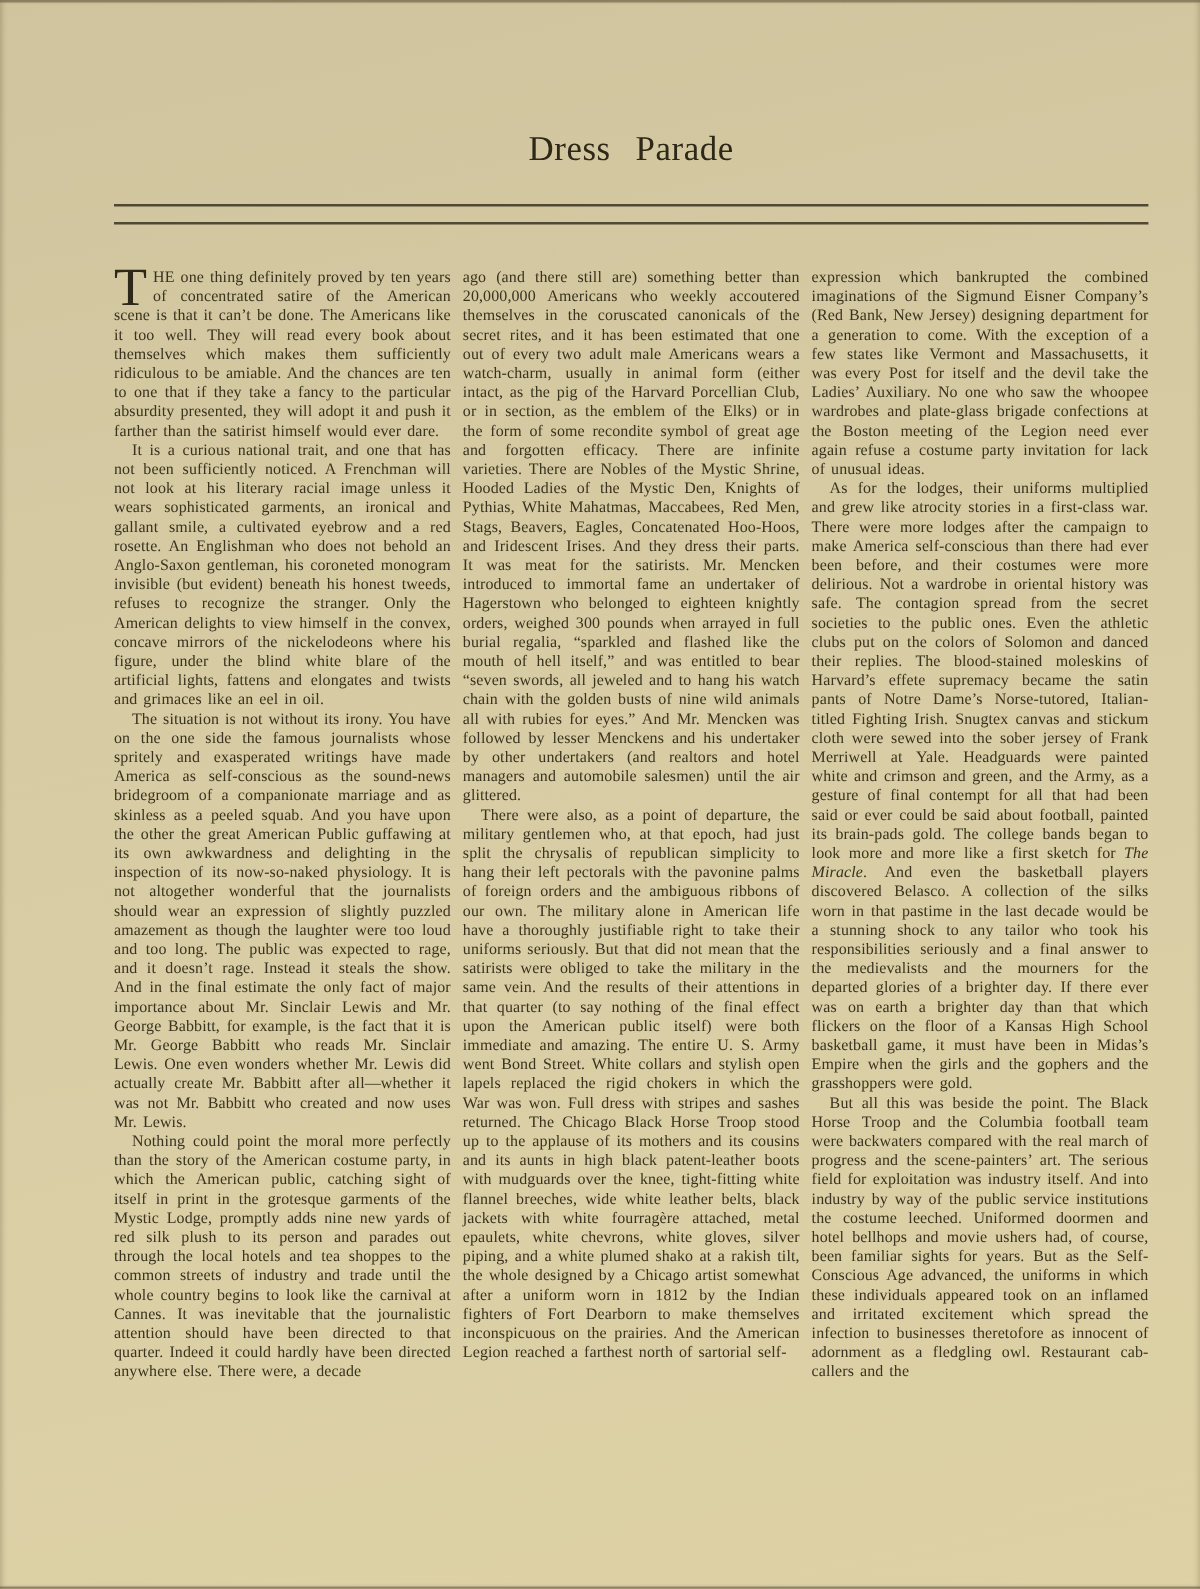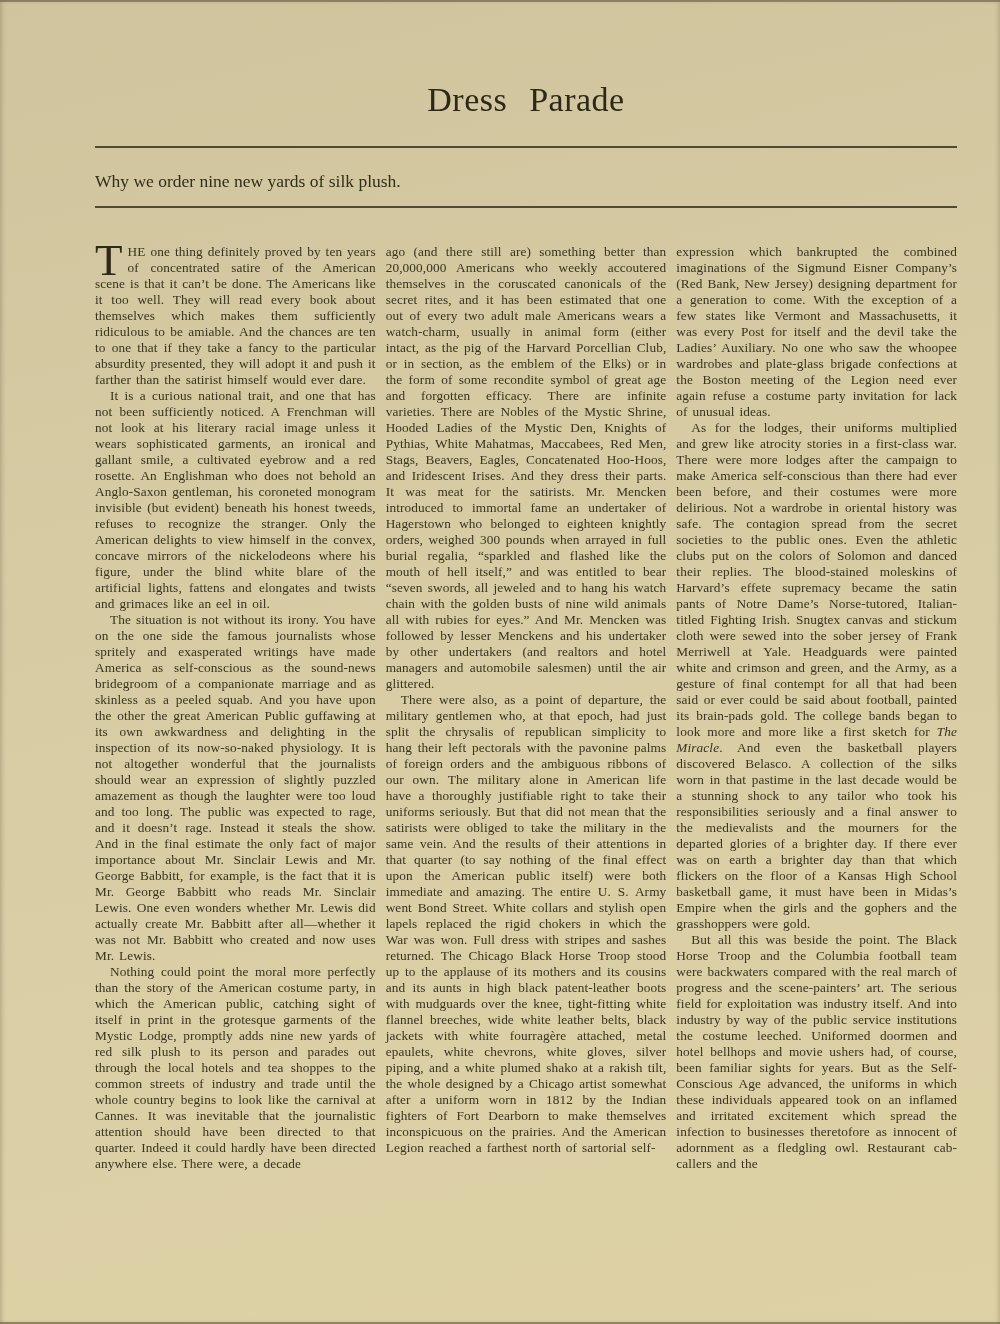--- a/index.html
+++ b/index.html
@@ -25,23 +25,23 @@
       inset -2px 0 4px rgba(90, 80, 50, 0.2);
   }
   .content {
     position: absolute;
     left: 95px;
     top: 0;
     width: 862px;
   }
   .title {
     margin: 0;
-    padding-top: 78px;
+    padding-top: 102px;
     text-align: center;
-    font-size: 34px;
+    font-size: 29px;
     line-height: 44px;
     font-weight: 500;
     letter-spacing: 0.5px;
     word-spacing: 13px;
     color: #2d2817;
   }
   .rule {
     border: none;
     border-top: 2px solid rgba(58, 51, 33, 0.85);
     margin: 0;
@@ -97,21 +97,20 @@
   }
   i { font-style: italic; }
 </style>
 </head>
 <body>
 
 <div class="page">
   <div class="content">
     <h1 class="title">Dress Parade</h1>
     <hr class="rule rule-top">
-    <p class="subtitle">Why we order nine new yards of silk plush.</p>
     <hr class="rule rule-sub">
     <div class="columns">
       <div class="col">
           <p class="no-indent"><span class="dropcap">T</span>HE one thing definitely proved by ten years of concentrated satire of the American scene is that it can’t be done. The Americans like it too well. They will read every book about themselves which makes them sufficiently ridiculous to be amiable. And the chances are ten to one that if they take a fancy to the particular absurdity presented, they will adopt it and push it farther than the satirist himself would ever dare.</p>
           <p>It is a curious national trait, and one that has not been sufficiently noticed. A Frenchman will not look at his literary racial image unless it wears sophisticated garments, an ironical and gallant smile, a cultivated eyebrow and a red rosette. An Englishman who does not behold an Anglo-Saxon gentleman, his coroneted monogram invisible (but evident) beneath his honest tweeds, refuses to recognize the stranger. Only the American delights to view himself in the convex, concave mirrors of the nickelodeons where his figure, under the blind white blare of the artificial lights, fattens and elongates and twists and grimaces like an eel in oil.</p>
           <p>The situation is not without its irony. You have on the one side the famous journalists whose spritely and exasperated writings have made America as self-conscious as the sound-news bridegroom of a companionate marriage and as skinless as a peeled squab. And you have upon the other the great American Public guffawing at its own awkwardness and delighting in the inspection of its now-so-naked physiology. It is not altogether wonderful that the journalists should wear an expression of slightly puzzled amazement as though the laughter were too loud and too long. The public was expected to rage, and it doesn’t rage. Instead it steals the show. And in the final estimate the only fact of major importance about Mr. Sinclair Lewis and Mr. George Babbitt, for example, is the fact that it is Mr. George Babbitt who reads Mr. Sinclair Lewis. One even wonders whether Mr. Lewis did actually create Mr. Babbitt after all—whether it was not Mr. Babbitt who created and now uses Mr. Lewis.</p>
           <p>Nothing could point the moral more perfectly than the story of the American costume party, in which the American public, catching sight of itself in print in the grotesque garments of the Mystic Lodge, promptly adds nine new yards of red silk plush to its person and parades out through the local hotels and tea shoppes to the common streets of industry and trade until the whole country begins to look like the carnival at Cannes. It was inevitable that the journalistic attention should have been directed to that quarter. Indeed it could hardly have been directed anywhere else. There were, a decade</p>
         </div>
       <div class="col">
           <p class="no-indent">ago (and there still are) something better than 20,000,000 Americans who weekly accoutered themselves in the coruscated canonicals of the secret rites, and it has been estimated that one out of every two adult male Americans wears a watch-charm, usually in animal form (either intact, as the pig of the Harvard Porcellian Club, or in section, as the emblem of the Elks) or in the form of some recondite symbol of great age and forgotten efficacy. There are infinite varieties. There are Nobles of the Mystic Shrine, Hooded Ladies of the Mystic Den, Knights of Pythias, White Mahatmas, Maccabees, Red Men, Stags, Beavers, Eagles, Concatenated Hoo-Hoos, and Iridescent Irises. And they dress their parts. It was meat for the satirists. Mr. Mencken introduced to immortal fame an undertaker of Hagerstown who belonged to eighteen knightly orders, weighed 300 pounds when arrayed in full burial regalia, “sparkled and flashed like the mouth of hell itself,” and was entitled to bear “seven swords, all jeweled and to hang his watch chain with the golden busts of nine wild animals all with rubies for eyes.” And Mr. Mencken was followed by lesser Menckens and his undertaker by other undertakers (and realtors and hotel managers and automobile salesmen) until the air glittered.</p>

